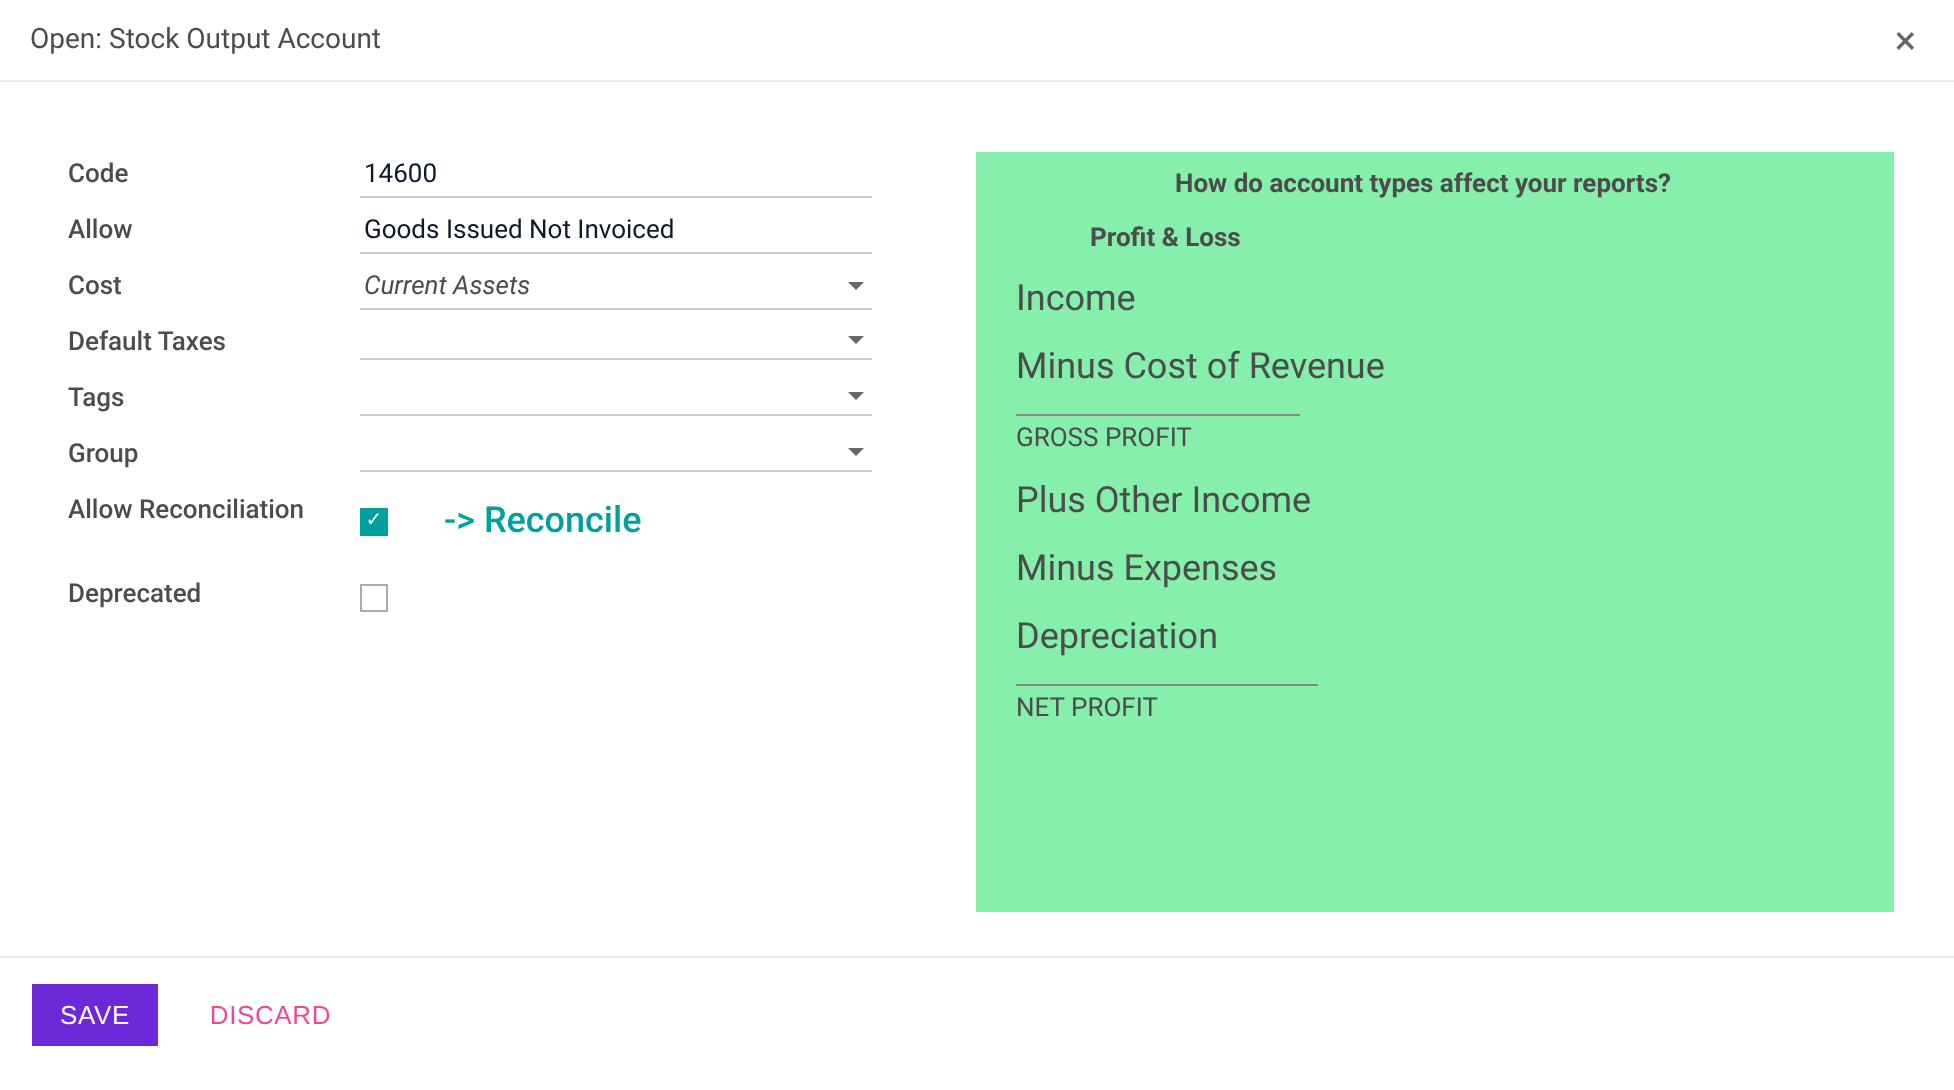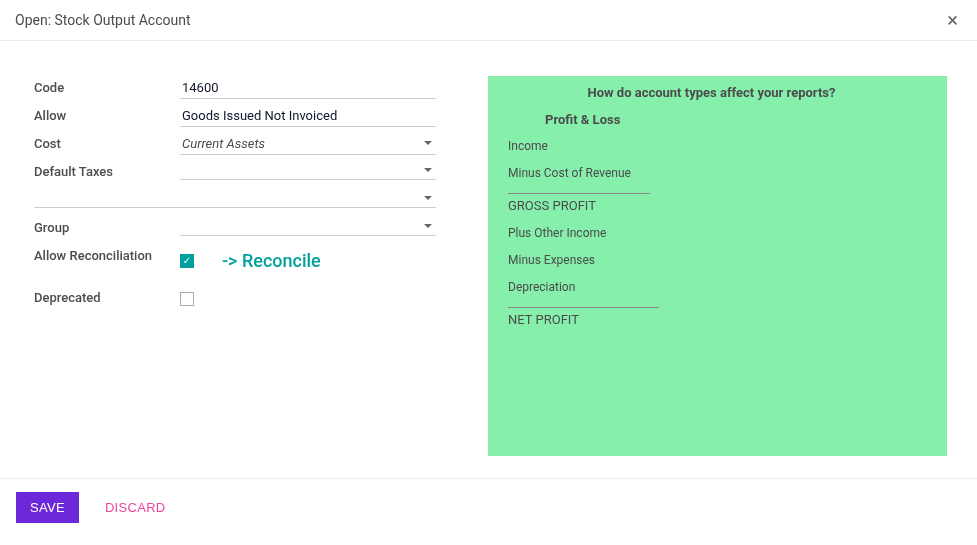--- a/index.html
+++ b/index.html
@@ -142,21 +142,21 @@
   }
   .info-subheading {
     font-weight: 700;
     font-size: 13px;
     color: #4c4c4c;
     margin-bottom: 12px;
     margin-top: 5px;
     padding-left: 43px;
   }
   .info-line {
-    font-size: 12px;
+    font-size: 18px;
     color: #4c4c4c;
     margin-bottom: 13px;
     padding-left: 6px;
   }
   .info-divline {
     display: inline-block;
     border-top: 1px solid #888;
     padding-top: 4px;
     padding-right: 54px;
     margin-left: 6px;
@@ -233,20 +233,21 @@
         <div class="form-label">Default Taxes</div>
         <div class="form-control-wrap">
           <div class="select-wrap">
             <span class="value"></span>
             <span class="caret"></span>
           </div>
         </div>
       </div>
 
       <div class="form-row">
+        <div class="form-label">Tags</div>
         <div class="form-control-wrap">
           <div class="select-wrap">
             <span class="value"></span>
             <span class="caret"></span>
           </div>
         </div>
       </div>
 
       <div class="form-row">
         <div class="form-label">Group</div>

